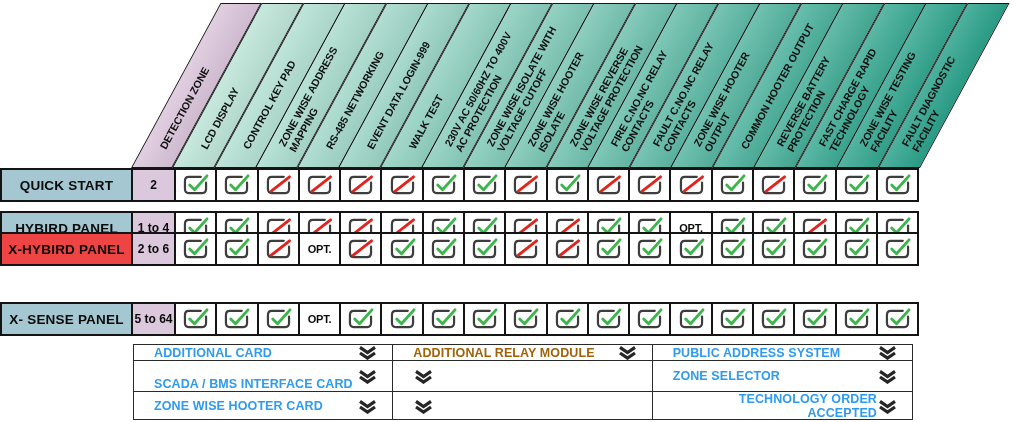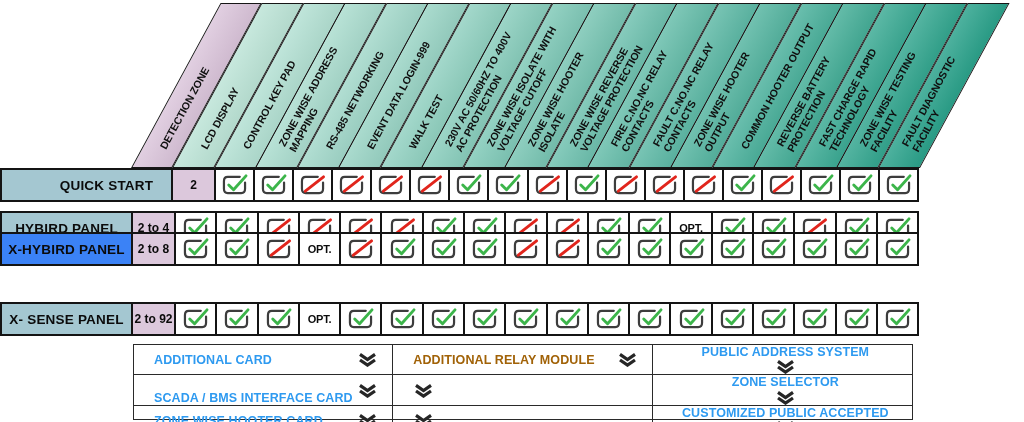--- a/index.html
+++ b/index.html
@@ -47,21 +47,21 @@
   #options-grid{
     position:absolute;left:133px;top:344px;width:780px;height:76px;
     display:grid;grid-template-columns:1fr 1fr 1fr;grid-template-rows:1fr 1fr 1fr;
     border:1.5px solid #2a2a2a;box-sizing:border-box;background:#fff;
   }
   .opt-row{
     border-right:1.5px solid #2a2a2a;border-bottom:1.5px solid #2a2a2a;
     display:flex;align-items:center;justify-content:space-between;
     padding:0 14px 0 20px;box-sizing:border-box;cursor:pointer;
   }
-  .opt-row:nth-child(3n){border-right:none;flex-direction:column;}
+  .opt-row:nth-child(3n){border-right:none;}
   .opt-row:nth-child(n+7){border-bottom:none;}
   .opt-row-label{font-weight:bold;font-size:12.5px;letter-spacing:.1px;text-align:right;}
 </style>
 </head>
 <body>
 
 <div class="stage">
   <div id="header-bands">
       <div class="band" style="left: 131px; width: 41px; background: linear-gradient(to right, rgb(225, 207, 225), rgb(207, 186, 207));">
         <span class="band-label">DETECTION ZONE</span>
@@ -128,21 +128,21 @@
         <span class="band-label">ZONE WISE TESTING
 FACILITY</span>
       </div>
       <div class="band" style="left: 877.5px; width: 41.5px; background: linear-gradient(to right, rgb(77, 177, 158), rgb(41, 154, 132));">
         <span class="band-label">FAULT DIAGNOSTIC
 FACILITY</span>
       </div>
     </div>
   <div id="rows-wrap">
       <div class="panel-row" style="top: 168px;">
-        <div class="row-label" style="background: rgb(164, 199, 209); padding-left: 40px;">QUICK START</div>
+        <div class="row-label" style="background: rgb(164, 199, 209);">QUICK START</div>
         <div class="zone-cell" style="background: rgb(220, 200, 220);">2</div>
         <div class="cell">
           <svg width="31" height="24" viewBox="0 0 32 25">
             <path d="M21.5,4 H9 Q5,4 5,8.5 V16.5 Q5,21 9,21 H23 Q27,21 27,16.5 V10" fill="none" stroke="#3d3d3d" stroke-width="2.3" stroke-linecap="round"></path>
             <path d="M10,12.5 L15,17.5 L28,3" fill="none" stroke="#3CB54A" stroke-width="3" stroke-linecap="round" stroke-linejoin="round"></path>
           </svg>
         </div>
         <div class="cell">
           <svg width="31" height="24" viewBox="0 0 32 25">
             <path d="M21.5,4 H9 Q5,4 5,8.5 V16.5 Q5,21 9,21 H23 Q27,21 27,16.5 V10" fill="none" stroke="#3d3d3d" stroke-width="2.3" stroke-linecap="round"></path>
@@ -241,21 +241,21 @@
         </div>
         <div class="cell">
           <svg width="31" height="24" viewBox="0 0 32 25">
             <path d="M21.5,4 H9 Q5,4 5,8.5 V16.5 Q5,21 9,21 H23 Q27,21 27,16.5 V10" fill="none" stroke="#3d3d3d" stroke-width="2.3" stroke-linecap="round"></path>
             <path d="M10,12.5 L15,17.5 L28,3" fill="none" stroke="#3CB54A" stroke-width="3" stroke-linecap="round" stroke-linejoin="round"></path>
           </svg>
         </div>
       </div>
       <div class="panel-row" style="top: 211px;">
         <div class="row-label" style="background: rgb(164, 199, 209);">HYBIRD PANEL</div>
-        <div class="zone-cell" style="background: rgb(220, 200, 220);">2 to 4</div>
+        <div class="zone-cell" style="background: rgb(220, 200, 220);">1 to 4</div>
         <div class="cell">
           <svg width="31" height="24" viewBox="0 0 32 25">
             <path d="M21.5,4 H9 Q5,4 5,8.5 V16.5 Q5,21 9,21 H23 Q27,21 27,16.5 V10" fill="none" stroke="#3d3d3d" stroke-width="2.3" stroke-linecap="round"></path>
             <path d="M10,12.5 L15,17.5 L28,3" fill="none" stroke="#3CB54A" stroke-width="3" stroke-linecap="round" stroke-linejoin="round"></path>
           </svg>
         </div>
         <div class="cell">
           <svg width="31" height="24" viewBox="0 0 32 25">
             <path d="M21.5,4 H9 Q5,4 5,8.5 V16.5 Q5,21 9,21 H23 Q27,21 27,16.5 V10" fill="none" stroke="#3d3d3d" stroke-width="2.3" stroke-linecap="round"></path>
             <path d="M10,12.5 L15,17.5 L28,3" fill="none" stroke="#3CB54A" stroke-width="3" stroke-linecap="round" stroke-linejoin="round"></path>
@@ -349,22 +349,22 @@
           </svg>
         </div>
         <div class="cell">
           <svg width="31" height="24" viewBox="0 0 32 25">
             <path d="M21.5,4 H9 Q5,4 5,8.5 V16.5 Q5,21 9,21 H23 Q27,21 27,16.5 V10" fill="none" stroke="#3d3d3d" stroke-width="2.3" stroke-linecap="round"></path>
             <path d="M10,12.5 L15,17.5 L28,3" fill="none" stroke="#3CB54A" stroke-width="3" stroke-linecap="round" stroke-linejoin="round"></path>
           </svg>
         </div>
       </div>
       <div class="panel-row" style="top: 232px;">
-        <div class="row-label" style="background: #3b82f6;">X-HYBIRD PANEL</div>
-        <div class="zone-cell" style="background: rgb(220, 200, 220);">2 to 8</div>
+        <div class="row-label" style="background: #ef4444;">X-HYBIRD PANEL</div>
+        <div class="zone-cell" style="background: rgb(220, 200, 220);">2 to 6</div>
         <div class="cell">
           <svg width="31" height="24" viewBox="0 0 32 25">
             <path d="M21.5,4 H9 Q5,4 5,8.5 V16.5 Q5,21 9,21 H23 Q27,21 27,16.5 V10" fill="none" stroke="#3d3d3d" stroke-width="2.3" stroke-linecap="round"></path>
             <path d="M10,12.5 L15,17.5 L28,3" fill="none" stroke="#3CB54A" stroke-width="3" stroke-linecap="round" stroke-linejoin="round"></path>
           </svg>
         </div>
         <div class="cell">
           <svg width="31" height="24" viewBox="0 0 32 25">
             <path d="M21.5,4 H9 Q5,4 5,8.5 V16.5 Q5,21 9,21 H23 Q27,21 27,16.5 V10" fill="none" stroke="#3d3d3d" stroke-width="2.3" stroke-linecap="round"></path>
             <path d="M10,12.5 L15,17.5 L28,3" fill="none" stroke="#3CB54A" stroke-width="3" stroke-linecap="round" stroke-linejoin="round"></path>
@@ -459,21 +459,21 @@
         </div>
         <div class="cell">
           <svg width="31" height="24" viewBox="0 0 32 25">
             <path d="M21.5,4 H9 Q5,4 5,8.5 V16.5 Q5,21 9,21 H23 Q27,21 27,16.5 V10" fill="none" stroke="#3d3d3d" stroke-width="2.3" stroke-linecap="round"></path>
             <path d="M10,12.5 L15,17.5 L28,3" fill="none" stroke="#3CB54A" stroke-width="3" stroke-linecap="round" stroke-linejoin="round"></path>
           </svg>
         </div>
       </div>
       <div class="panel-row" style="top: 302px;">
         <div class="row-label" style="background: rgb(164, 199, 209);">X- SENSE PANEL</div>
-        <div class="zone-cell" style="background: rgb(220, 200, 220);">2 to 92</div>
+        <div class="zone-cell" style="background: rgb(220, 200, 220);">5 to 64</div>
         <div class="cell">
           <svg width="31" height="24" viewBox="0 0 32 25">
             <path d="M21.5,4 H9 Q5,4 5,8.5 V16.5 Q5,21 9,21 H23 Q27,21 27,16.5 V10" fill="none" stroke="#3d3d3d" stroke-width="2.3" stroke-linecap="round"></path>
             <path d="M10,12.5 L15,17.5 L28,3" fill="none" stroke="#3CB54A" stroke-width="3" stroke-linecap="round" stroke-linejoin="round"></path>
           </svg>
         </div>
         <div class="cell">
           <svg width="31" height="24" viewBox="0 0 32 25">
             <path d="M21.5,4 H9 Q5,4 5,8.5 V16.5 Q5,21 9,21 H23 Q27,21 27,16.5 V10" fill="none" stroke="#3d3d3d" stroke-width="2.3" stroke-linecap="round"></path>
             <path d="M10,12.5 L15,17.5 L28,3" fill="none" stroke="#3CB54A" stroke-width="3" stroke-linecap="round" stroke-linejoin="round"></path>
@@ -639,21 +639,21 @@
       </div>
       <div class="opt-row">
         <span style="display: inline-flex;">
           <svg width="21" height="15" viewBox="0 0 22 16">
             <polyline points="3,2.5 11,8 19,2.5" fill="none" stroke="#262626" stroke-width="3.4"></polyline>
             <polyline points="3,8.5 11,14 19,8.5" fill="none" stroke="#262626" stroke-width="3.4"></polyline>
           </svg>
         </span>
       </div>
       <div class="opt-row">
-        <span class="opt-row-label" style="color: rgb(46, 154, 240);">CUSTOMIZED PUBLIC ACCEPTED</span>
+        <span class="opt-row-label" style="color: rgb(46, 154, 240);">TECHNOLOGY ORDER ACCEPTED</span>
         <span style="display: inline-flex;">
           <svg width="21" height="15" viewBox="0 0 22 16">
             <polyline points="3,2.5 11,8 19,2.5" fill="none" stroke="#262626" stroke-width="3.4"></polyline>
             <polyline points="3,8.5 11,14 19,8.5" fill="none" stroke="#262626" stroke-width="3.4"></polyline>
           </svg>
         </span>
       </div>
     </div>
 </div>
 

